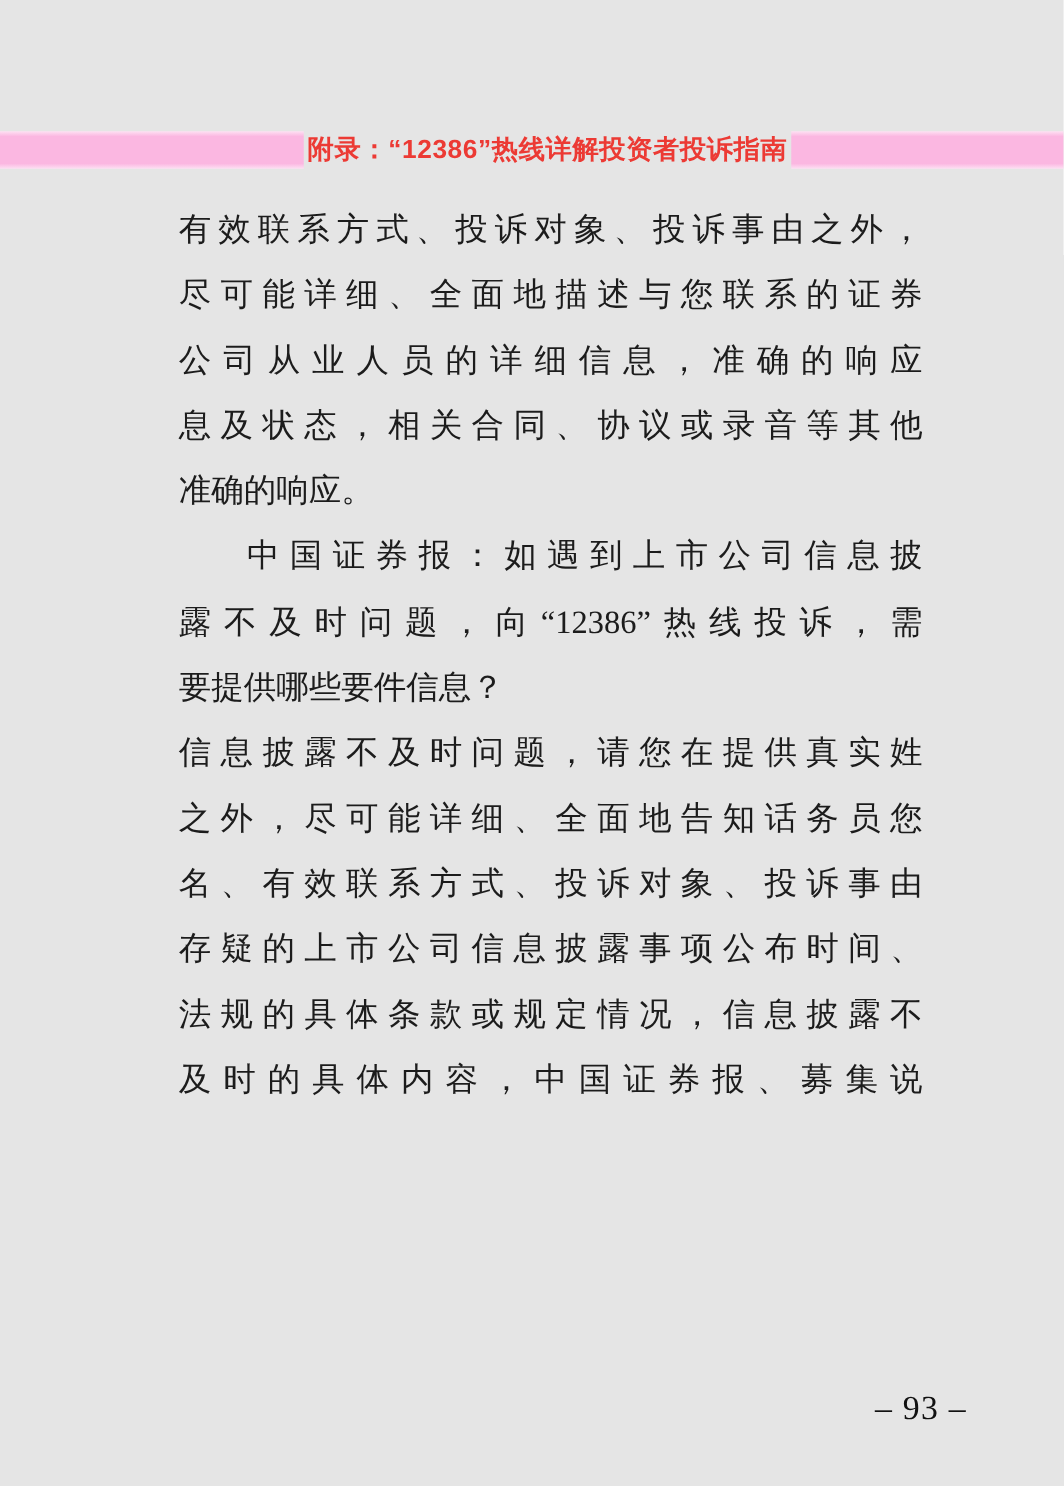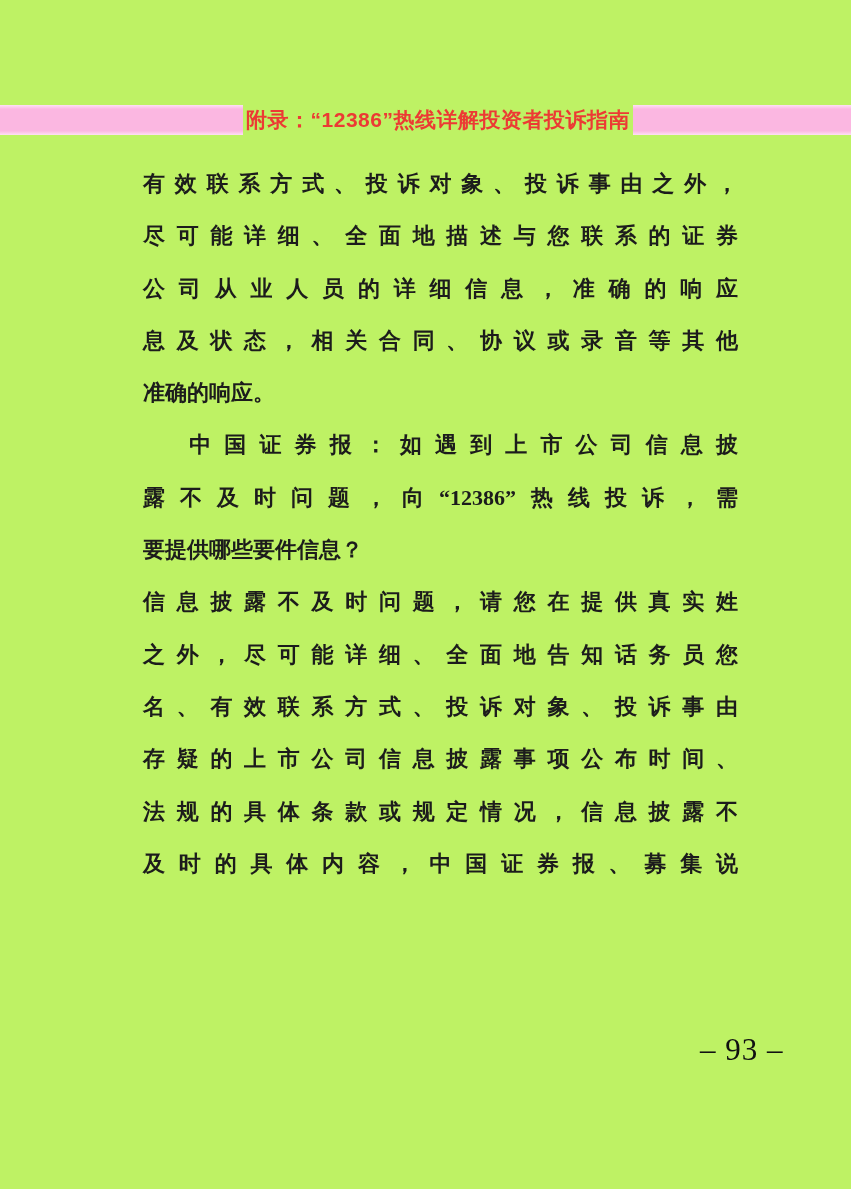--- a/index.html
+++ b/index.html
@@ -4,21 +4,21 @@
 <style>
   html, body {
     margin: 0;
     padding: 0;
     background: #ffffff;
   }
   .page {
     position: relative;
     width: 851px;
     height: 1189px;
-    background: #bef264;
+    background: #e5e5e5;
     overflow: hidden;
     font-family: "Liberation Serif", "DejaVu Serif", serif;
   }
 
   
   .header-band {
     position: absolute;
     top: 105px;
     left: 0;
     width: 851px;
@@ -50,44 +50,43 @@
 
   
   .body-text {
     position: absolute;
     left: 143px;
     top: 158px;
     width: 595px;
     color: #1c1c1c;
   }
   .line {
-    font-size: 22px;
+    font-size: 26px;
     height: 52.3px;
     line-height: 52.3px;
     white-space: nowrap;
     text-align: justify;
     text-align-last: justify;
     text-justify: inter-character;
     overflow: visible;
-    font-weight: bold;
   }
   .line.last {
     text-align: left;
     text-align-last: left;
   }
   .line.indent {
     text-indent: 2.1em;
   }
 
   
   .page-number {
     position: absolute;
     left: 700px;
-    top: 1032px;
-    font-size: 31px;
+    top: 1111px;
+    font-size: 27px;
     letter-spacing: 1px;
     color: #111111;
     white-space: nowrap;
   }
 </style>
 </head>
 <body>
 
 <div class="page">
 

